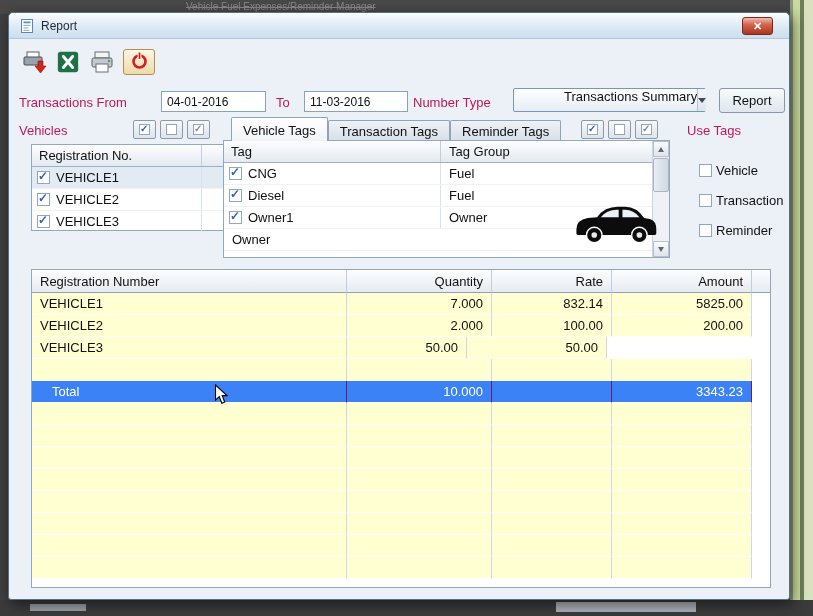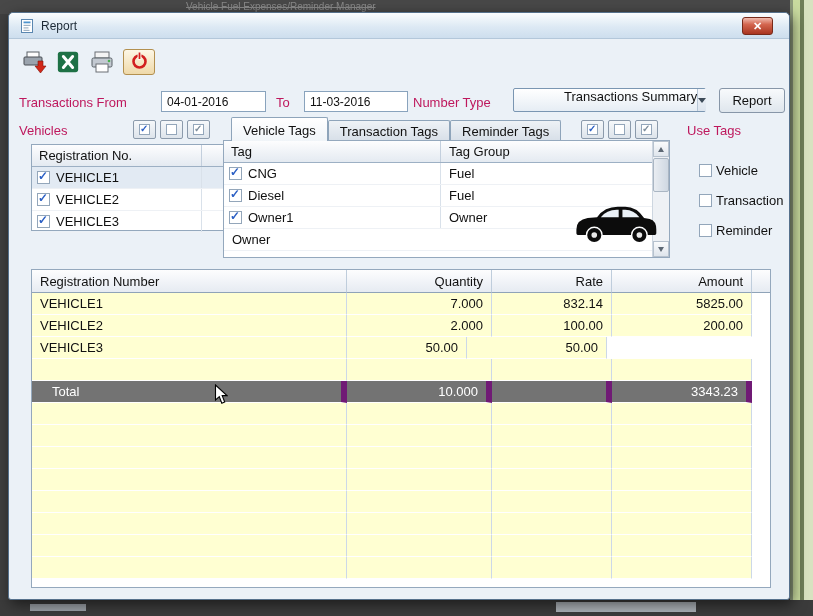--- a/index.html
+++ b/index.html
@@ -95,21 +95,21 @@
   .rt-row { display:flex; height:22px; }
   .rt-hrow { height:23px; }
   .rt-cell { height:100%; display:flex; align-items:center; overflow:hidden; }
   .c0{width:315px} .c1{width:145px} .c2{width:120px} .c3{width:140px} .c4{flex:1}
   .rt-hrow .rt-cell { background:linear-gradient(#fdfdfe,#e6ebf2); border-right:1px solid #bfcddc; border-bottom:1px solid #8fa3b8; }
   .rt-hrow .c4 { border-right:none; }
   .hl { padding-left:8px;text-align:right; }
   .num { justify-content:flex-end; padding-right:8px; }
   .yrow .rt-cell { background:#ffffd2; border-right:1px solid #ccd8e8; border-bottom:1px solid #ffffff; }
   .yrow .c4 { background:#fff; border-right:none; }
-  .trow .rt-cell { background:#737373; color:#fff; border-right:6px solid #701a75; border-bottom:1px solid #ffffff; }
+  .trow .rt-cell { background:#3b82f6; color:#fff; border-right:1px solid #701a75; border-bottom:1px solid #ffffff; }
   .trow .c0 { padding-left:20px; }
   .trow .c4 { background:#fff; border-right:none; }
 
   
   .cursor { position:absolute; left:205px; top:371px; z-index:9; }
 </style>
 </head>
 <body>
 
 <div class="bg-topbar">

